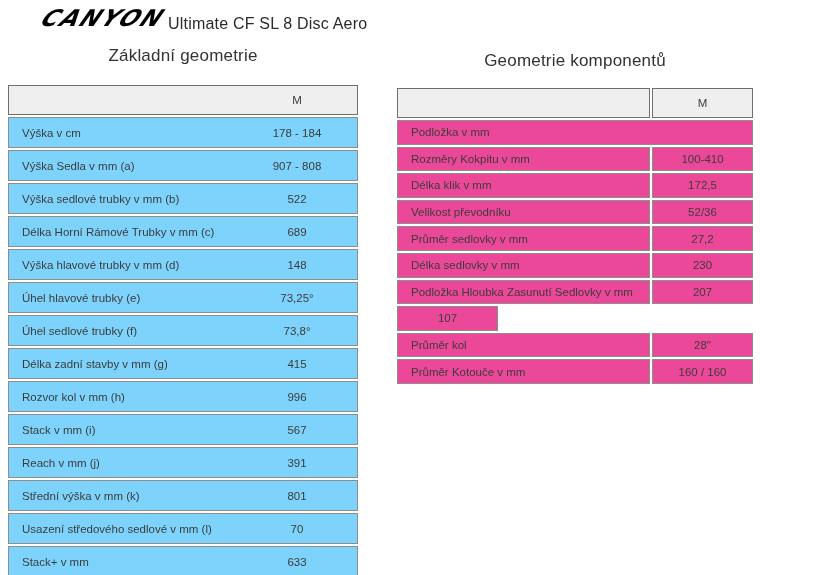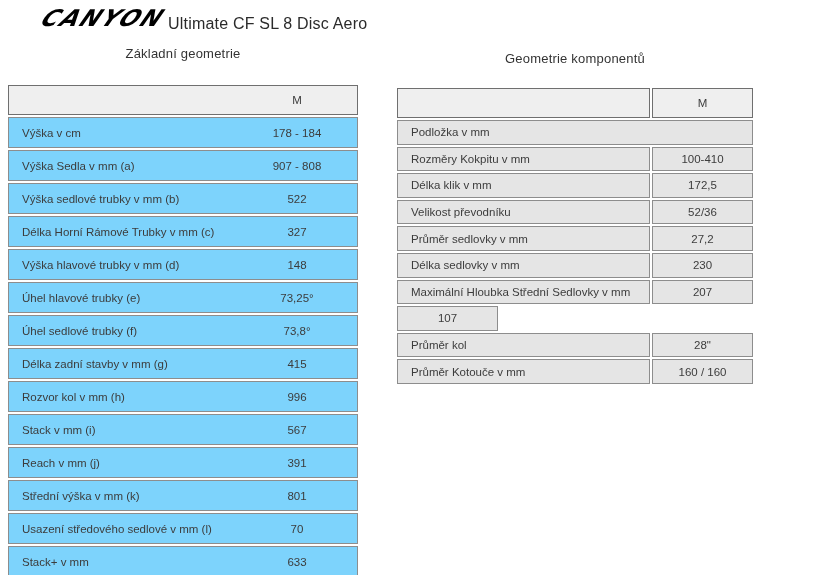--- a/index.html
+++ b/index.html
@@ -20,21 +20,21 @@
     transform-origin: left bottom;
   }
   .model {
     position: absolute; left: 168px; top: 15px;
     font-size: 16px; color: #2b2b2b; letter-spacing: 0.2px;
   }
 
   
   .section-title {
     position: absolute; text-align: center;
-    font-size: 13px; color: #333; letter-spacing: 0.2px;
+    font-size: 17px; color: #333; letter-spacing: 0.2px;
   }
   .title-left  { left: 8px;   top: 46px; width: 350px; }
   .title-right { left: 397px; top: 51px; width: 356px; }
 
   
   .geo-table { position: absolute; }
   .table-left  { left: 8px;   top: 85px; width: 350px; }
   .table-right { left: 397px; top: 88px; width: 356px; }
 
   
@@ -54,21 +54,21 @@
 
   
   .row-split {
     display: flex; align-items: stretch;
     height: 24.6px; margin-bottom: 2px; gap: 2px;
     font-size: 11.5px;
   }
   .thead-split { height: 30px; }
   .cell {
     box-sizing: border-box; display: flex; align-items: center;
-    border: 1px solid var(--row-border, #8d8d8d); background: #e5e5e5;
+    border: 1px solid var(--row-border, #8d8d8d); background: #ec4899;
   }
   .thead-split .cell {
     background: var(--header-bg, #efefef);
     border-color: var(--header-border, #6f6f6f);
   }
   .label-cell { flex: 1; padding-left: 13px; }
   .value-cell { width: 101px; justify-content: center; padding-left: 0; }
 </style>
 </head>
 <body>
@@ -92,21 +92,21 @@
       <div class="row-plain">
         <div class="label-plain">Výška Sedla v mm (a)</div>
         <div class="value-plain">907 - 808</div>
       </div>
       <div class="row-plain">
         <div class="label-plain">Výška sedlové trubky v mm (b)</div>
         <div class="value-plain">522</div>
       </div>
       <div class="row-plain">
         <div class="label-plain">Délka Horní Rámové Trubky v mm (c)</div>
-        <div class="value-plain">327</div>
+        <div class="value-plain">689</div>
       </div>
       <div class="row-plain">
         <div class="label-plain">Výška hlavové trubky v mm (d)</div>
         <div class="value-plain">148</div>
       </div>
       <div class="row-plain">
         <div class="label-plain">Úhel hlavové trubky (e)</div>
         <div class="value-plain">73,25°</div>
       </div>
       <div class="row-plain">
@@ -171,21 +171,21 @@
       </div>
       <div class="row-split">
         <div class="cell label-cell">Průměr sedlovky v mm</div>
         <div class="cell value-cell">27,2</div>
       </div>
       <div class="row-split">
         <div class="cell label-cell">Délka sedlovky v mm</div>
         <div class="cell value-cell">230</div>
       </div>
       <div class="row-split">
-        <div class="cell label-cell">Maximální Hloubka Střední Sedlovky v mm</div>
+        <div class="cell label-cell">Podložka Hloubka Zasunutí Sedlovky v mm</div>
         <div class="cell value-cell">207</div>
       </div>
       <div class="row-split">
         <div class="cell value-cell">107</div>
       </div>
       <div class="row-split">
         <div class="cell label-cell">Průměr kol</div>
         <div class="cell value-cell">28"</div>
       </div>
       <div class="row-split">

